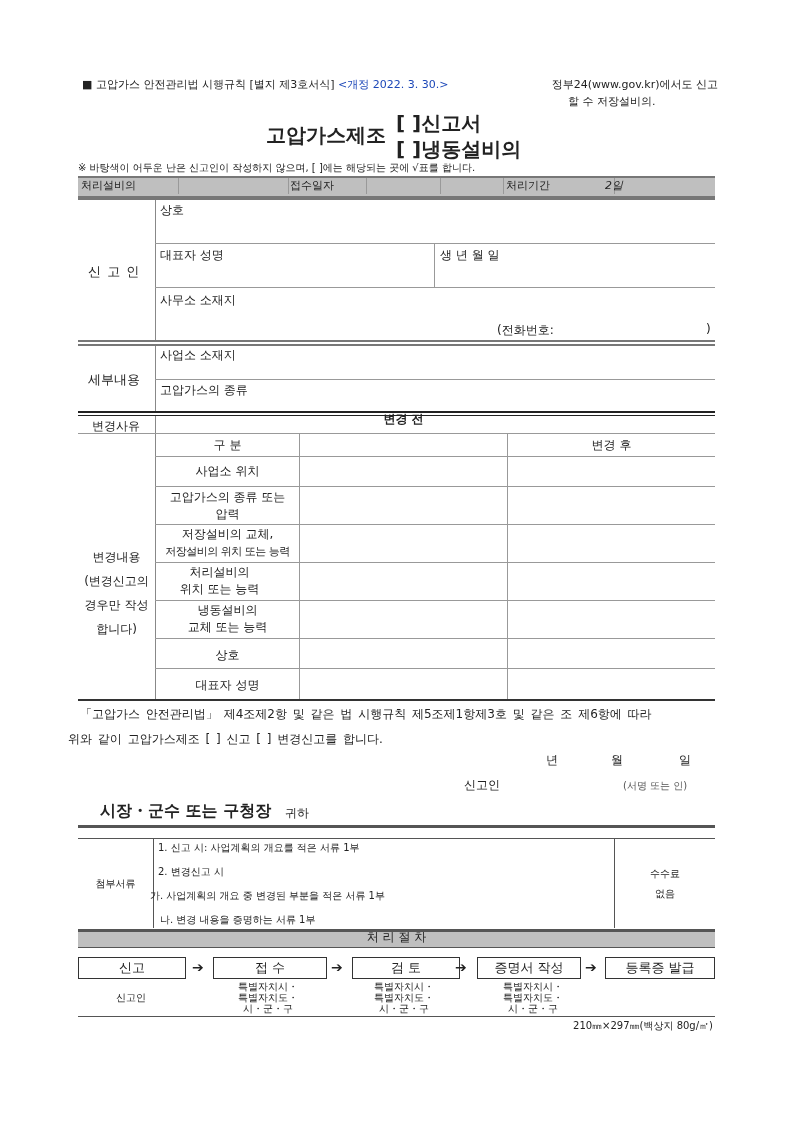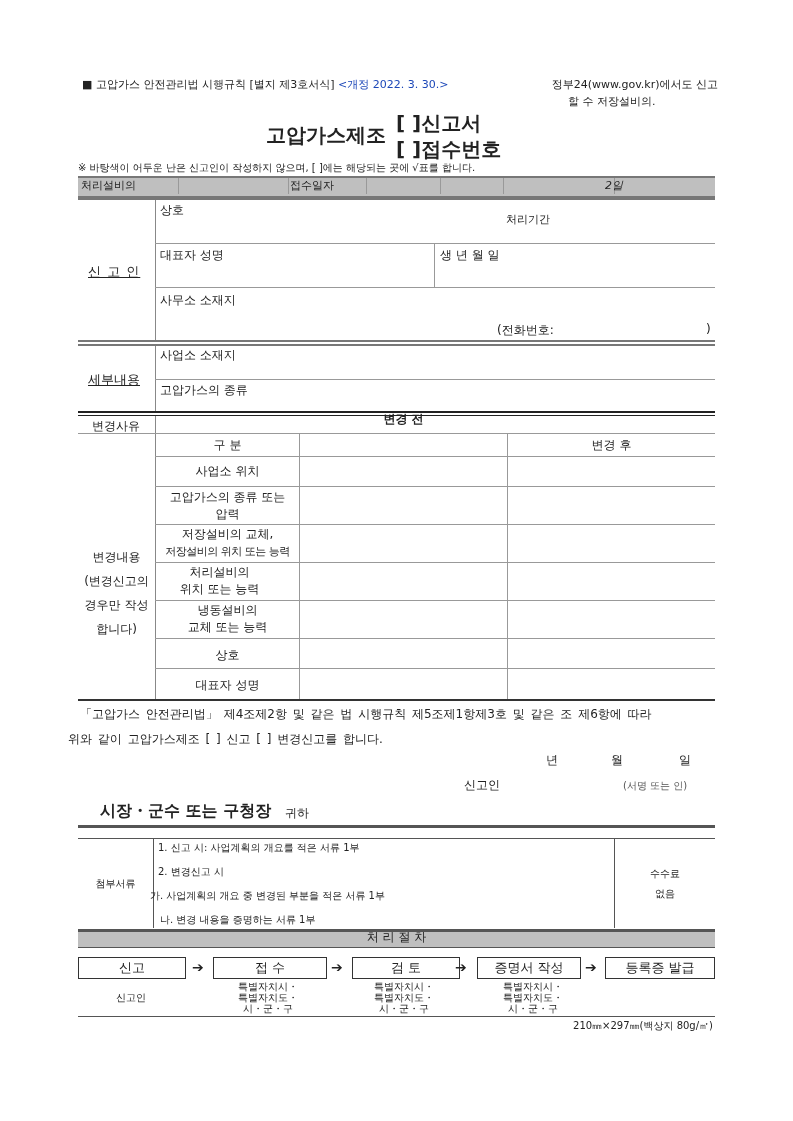--- a/index.html
+++ b/index.html
@@ -1,20 +1,20 @@
 <!DOCTYPE html>
 <html><head>
 <meta charset="utf-8">
 <style>
   html,body{margin:0;padding:0;background:#fff;}
   body{width:793px;height:1121px;position:relative;font-family:"DejaVu Sans","Liberation Sans",sans-serif;color:#222;overflow:hidden;}
   .abs{position:absolute;}
   .t11{font-size:11px;}
   .t12{font-size:12px;}
-  .t13{font-size:13px;text-decoration:underline;}
+  .t13{font-size:13px;}
   .hline{position:absolute;left:78px;width:637px;background:#555;}
   .vline{position:absolute;width:1px;background:#888;}
   .gray{background:#bfbfbf;}
   .blue{color:#1c47b8;}
   .center{text-align:center;}
   .box{position:absolute;border:1px solid #333;background:#fff;height:20px;top:957px;font-size:13px;text-align:center;line-height:20px;}
   .arrow{position:absolute;top:957px;font-size:14px;line-height:20px;font-weight:bold;}
   .sub{position:absolute;top:981px;font-size:10px;line-height:11px;text-align:center;width:110px;}
 </style>
 </head>
@@ -22,33 +22,33 @@
 
 <div class="abs t11" style="left:82px;top:77px;">
   <span>■ 고압가스 안전관리법 시행규칙 [별지 제3호서식]</span>
   <span class="blue">&lt;개정 2022. 3. 30.&gt;</span>
 </div>
 <div class="abs t11" style="left:548px;top:77px;width:170px;text-align:right;">정부24(www.gov.kr)에서도  신고</div>
 <div class="abs t11" style="left:568px;top:94px;">할 수 저장설비의.</div>
 
 <div class="abs" style="left:266px;top:122px;font-size:20px;font-weight:bold;">고압가스제조</div>
 <div class="abs" style="left:396px;top:110px;font-size:20px;font-weight:bold;">[   ]신고서</div>
-<div class="abs" style="left:396px;top:136px;font-size:20px;font-weight:bold;">[   ]접수번호</div>
+<div class="abs" style="left:396px;top:136px;font-size:20px;font-weight:bold;">[   ]냉동설비의</div>
 
 <div class="abs" style="left:78px;top:161px;font-size:10px;">※ 바탕색이 어두운 난은 신고인이 작성하지 않으며, [   ]에는 해당되는 곳에 √표를 합니다.</div>
 
 <div class="abs gray" style="left:78px;top:176px;width:637px;height:18px;border-top:2px solid #777;border-bottom:2px solid #777;"></div>
 <div class="abs t11" style="left:81px;top:178px;">처리설비의</div>
 <div class="vline" style="left:178px;top:178px;height:16px;background:#999;"></div>
 <div class="abs t11" style="left:290px;top:178px;">접수일자</div>
 <div class="vline" style="left:288px;top:178px;height:16px;background:#999;"></div>
 <div class="vline" style="left:366px;top:178px;height:16px;background:#999;"></div>
 <div class="vline" style="left:440px;top:178px;height:16px;background:#999;"></div>
 <div class="vline" style="left:503px;top:178px;height:16px;background:#999;"></div>
-<div class="abs t11" style="left:506px;top:178px;margin-top:34px;">처리기간</div>
+<div class="abs t11" style="left:506px;top:178px;">처리기간</div>
 <div class="vline" style="left:614px;top:178px;height:16px;background:#999;"></div>
 <div class="abs t11" style="left:605px;top:178px;font-style:italic;">2일</div>
 
 <div class="hline" style="top:197px;height:3px;background:#777;"></div>
 <div class="vline" style="left:155px;top:200px;height:140px;"></div>
 <div class="abs t13" style="left:88px;top:263px;letter-spacing:1px;">신 고 인</div>
 
 <div class="abs t12" style="left:160px;top:202px;">상호</div>
 <div class="abs" style="left:156px;top:217px;width:558px;height:24px;"></div>
 <div class="hline" style="top:243px;left:155px;width:560px;height:1px;background:#999;"></div>

